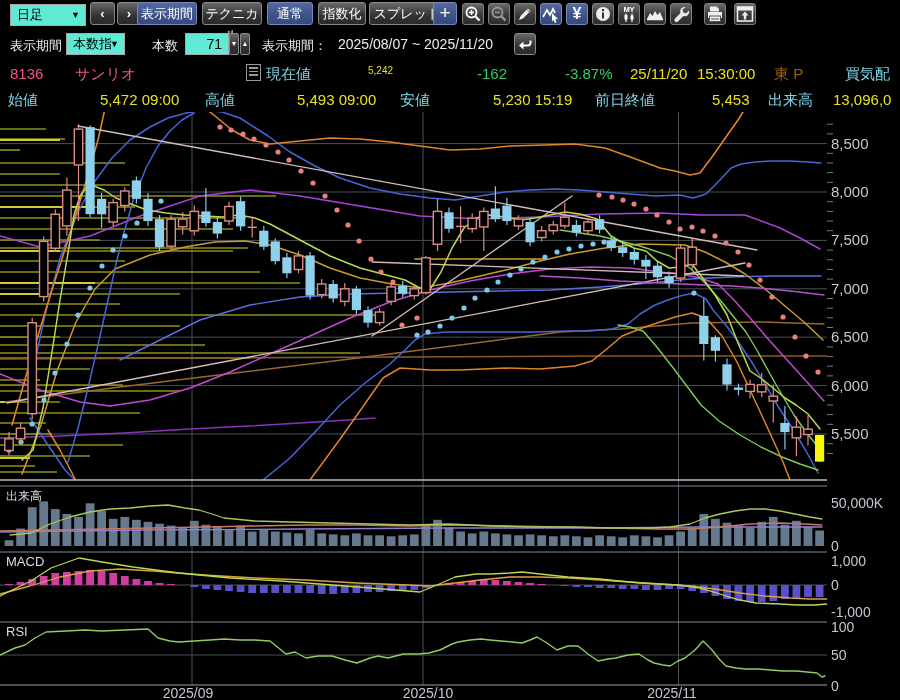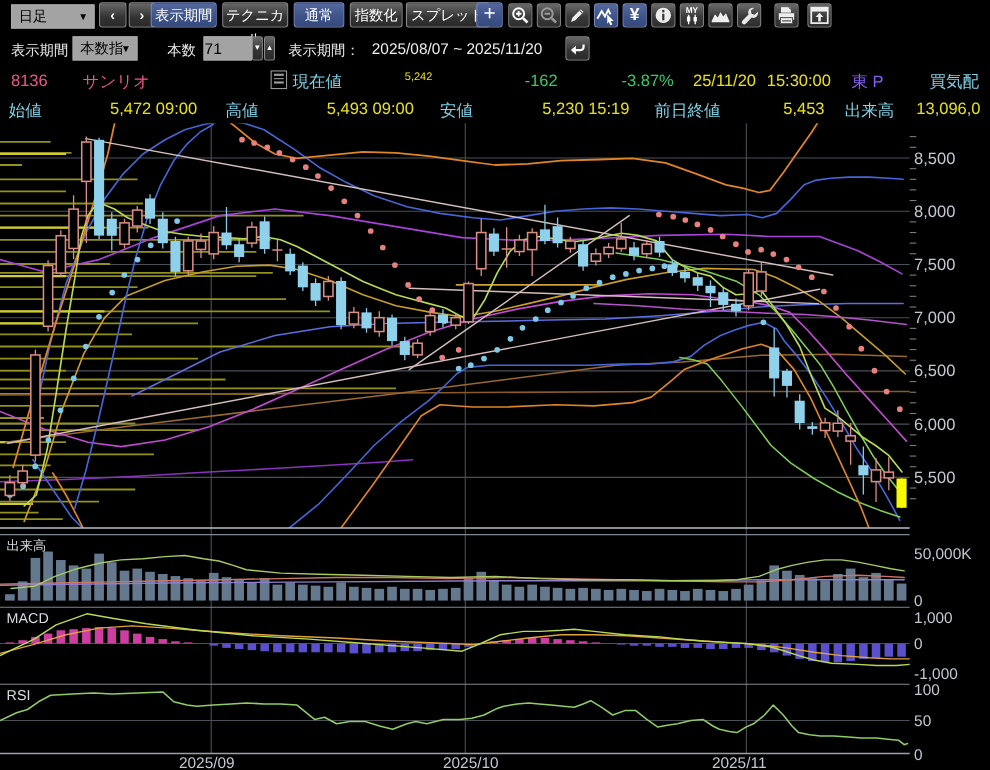--- a/index.html
+++ b/index.html
@@ -1,20 +1,20 @@
 <!DOCTYPE html>
 <html><head><meta charset="utf-8"><style>
 *{margin:0;padding:0;box-sizing:border-box}
 body{width:900px;height:700px;background:#000;font-family:"Liberation Sans",sans-serif;position:relative;overflow:hidden}
 .ab{position:absolute}
 .btn{position:absolute;height:23px;top:2px;background:linear-gradient(#686868,#333 60%,#2a2a2a);border:1px solid #888;border-radius:3px;color:#fff;font-size:13px;text-align:center;line-height:21px}
 .blue{background:linear-gradient(#55699f,#3d5286 60%,#354a7e);border:1px solid #7788bb}
 .ic{position:absolute;top:3px;width:22px;height:22px;background:linear-gradient(#6a6a6a,#3a3a3a 55%,#2e2e2e);border:1px solid #808080;border-radius:3px}
 .icb{background:linear-gradient(#55699f,#3d5286 60%,#354a7e);border:1px solid #7788bb}
-.wsel{position:absolute;background:#a3a3a3;border:1px solid #aaa;color:#000;font-size:13px}
+.wsel{position:absolute;background:#5eead4;border:1px solid #aaa;color:#000;font-size:13px}
 .t{position:absolute;white-space:nowrap}
 </style></head><body>
 <svg width="900" height="700" viewBox="0 0 900 700" style="position:absolute;top:0;left:0">
 <defs>
       <clipPath id="main">
         <rect x="0" y="112" width="827" height="368"></rect>
       </clipPath>
       <clipPath id="vol">
         <rect x="0" y="486" width="827" height="61"></rect>
       </clipPath>
@@ -577,21 +577,21 @@
     </svg></div>
 <div class="ic" style="left:734px"><svg width="20" height="20" viewBox="0 0 20 20">
       <rect x="2.5" y="3" width="15" height="14" fill="none" stroke="#eee" stroke-width="1.6"></rect>
       <rect x="2.5" y="3" width="15" height="3.5" fill="#eee"></rect>
       <path d="M10 7.5 L13.5 11.5 L11.2 11.5 L11.2 15.5 L8.8 15.5 L8.8 11.5 L6.5 11.5 Z" fill="#eee"></path>
     </svg></div>
 
 <div class="t" style="left:10px;top:37px;color:#eee;font-size:13px">表示期間</div>
 <div class="wsel" style="left:66px;top:33px;width:59px;height:22px;line-height:20px;padding-left:6px">本数指定<span style="position:absolute;right:5px;top:0px;font-size:9px">▼</span></div>
 <div class="t" style="left:152px;top:37px;color:#eee;font-size:13px">本数</div>
-<div class="wsel" style="left:185px;top:33px;width:44px;height:22px;line-height:20px;padding-right:6px;font-size:14px">71</div>
+<div class="wsel" style="left:185px;top:33px;width:44px;height:22px;line-height:20px;text-align:right;padding-right:6px;font-size:14px">71</div>
 <div class="btn" style="left:229px;top:33px;width:10px;height:22px;font-size:7px;line-height:20px;border-radius:2px;padding:0">▼</div>
 <div class="btn" style="left:240px;top:33px;width:10px;height:22px;font-size:7px;line-height:20px;border-radius:2px;padding:0">▲</div>
 <div class="t" style="left:262px;top:37px;color:#eee;font-size:13px">表示期間：</div>
 <div class="t" style="left:338px;top:36px;color:#eee;font-size:14px">2025/08/07 ~ 2025/11/20</div>
 <div class="btn" style="left:514px;top:33px;width:22px;height:22px"><svg width="20" height="20" viewBox="0 0 20 20">
       <path d="M5.5 11.5 H13 a2.5 2.5 0 0 0 2.5 -2.5 V6.5" fill="none" stroke="#fff" stroke-width="2"></path>
       <path d="M8.5 7.5 L4 11.5 L8.5 15.5 Z" fill="#fff"></path>
     </svg></div>
 
 <div class="t" style="left:10px;top:65px;color:#f2558a;font-size:15px">8136</div>
@@ -600,21 +600,21 @@
     <div style="margin:2px 2px;height:1.5px;background:#999"></div>
     <div style="margin:2px 2px;height:1.5px;background:#999"></div>
     <div style="margin:2px 2px;height:1.5px;background:#999"></div>
   </div>
 <div class="t" style="left:266px;top:65px;color:#7fd4e8;font-size:15px">現在値</div>
 <div class="t" style="left:368px;top:65px;color:#e8e11a;font-size:10px">5,242</div>
 <div class="t" style="left:477px;top:65px;color:#33cc66;font-size:15px">-162</div>
 <div class="t" style="left:565px;top:65px;color:#33cc66;font-size:15px">-3.87%</div>
 <div class="t" style="left:630px;top:65px;color:#e8e11a;font-size:15px">25/11/20</div>
 <div class="t" style="left:697px;top:65px;color:#e8e11a;font-size:15px">15:30:00</div>
-<div class="t" style="left:774px;top:65px;color:#8b5cf6;font-size:15px">東 P</div>
+<div class="t" style="left:774px;top:65px;color:#a16207;font-size:15px">東 P</div>
 <div class="t" style="left:845px;top:65px;color:#7fd4e8;font-size:15px">買気配</div>
 
 <div class="t" style="left:8px;top:91px;color:#7fd4e8;font-size:15px">始値</div>
 <div class="t" style="left:100px;top:91px;color:#e8e11a;font-size:15px">5,472 09:00</div>
 <div class="t" style="left:205px;top:91px;color:#7fd4e8;font-size:15px">高値</div>
 <div class="t" style="left:297px;top:91px;color:#e8e11a;font-size:15px">5,493 09:00</div>
 <div class="t" style="left:400px;top:91px;color:#7fd4e8;font-size:15px">安値</div>
 <div class="t" style="left:493px;top:91px;color:#e8e11a;font-size:15px">5,230 15:19</div>
 <div class="t" style="left:595px;top:91px;color:#7fd4e8;font-size:15px">前日終値</div>
 <div class="t" style="left:712px;top:91px;color:#e8e11a;font-size:15px">5,453</div>

